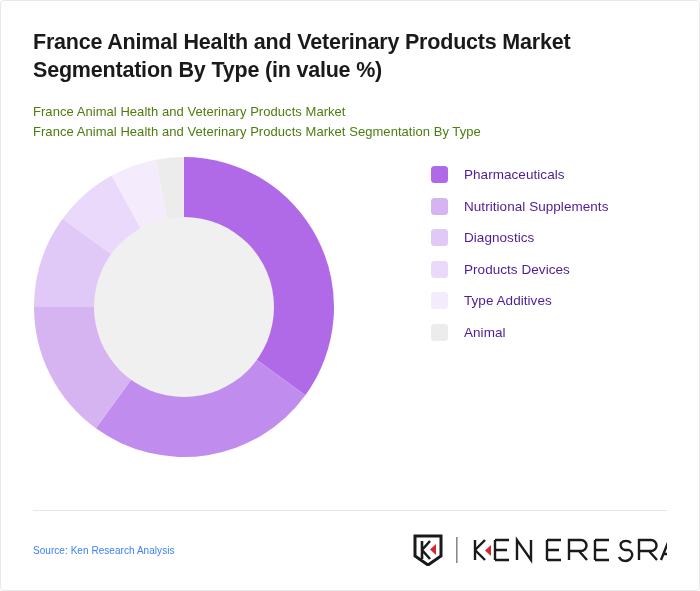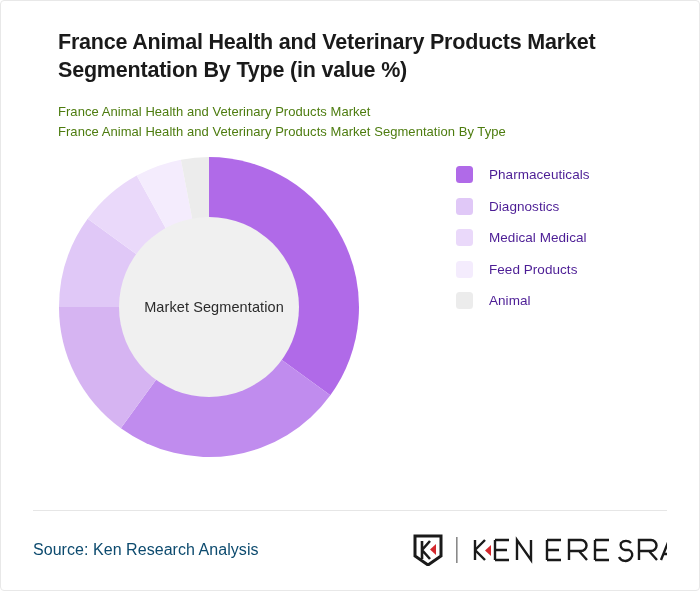--- a/index.html
+++ b/index.html
@@ -12,21 +12,20 @@
     -webkit-font-smoothing: antialiased;
   }
   .card {
     position: relative;
     width: 700px;
     height: 591px;
     background: #ffffff;
     border: 1px solid #e8e8e8;
     border-radius: 4px;
     overflow: hidden;
-    padding-left: 25px;
   }
   .header { padding: 28px 32px 0 32px; }
   .chart-title {
     font-size: 21.5px;
     font-weight: bold;
     color: #1a1a1a;
     line-height: 1.30;
     letter-spacing: -0.2px;
     max-width: 640px;
   }
@@ -101,22 +100,22 @@
     position: absolute;
     left: 32px;
     right: 32px;
     top: 529px;
     height: 40px;
     display: flex;
     align-items: center;
     justify-content: space-between;
   }
   .source-text {
-    font-size: 16px;
-    color: #0c4a6e;
+    font-size: 10px;
+    color: #3b82f6;
     letter-spacing: 0.05px;
   }
   .brand {
     display: flex;
     align-items: center;
     gap: 6px;
   }
   .brand-mark { display: block; }
   .brand-wordmark { display: block; }
 </style>
@@ -141,39 +140,42 @@
             <path d="M 165 155 L 165 5 A 150 150 0 0 1 286.35254915624216 243.16778784387094 Z" fill="#b06ae8"></path>
             <path d="M 165 155 L 286.35254915624216 243.16778784387094 A 150 150 0 0 1 76.83221215612905 276.3525491562421 Z" fill="#c08cee"></path>
             <path d="M 165 155 L 76.83221215612905 276.3525491562421 A 150 150 0 0 1 15 155.00000000000003 Z" fill="#d6b4f2"></path>
             <path d="M 165 155 L 15 155.00000000000003 A 150 150 0 0 1 43.647450843757866 66.83221215612905 Z" fill="#e0c8f7"></path>
             <path d="M 165 155 L 43.647450843757866 66.83221215612905 A 150 150 0 0 1 92.73694888474259 23.553997993420523 Z" fill="#ead9fa"></path>
             <path d="M 165 155 L 92.73694888474259 23.553997993420523 A 150 150 0 0 1 136.89280281214118 7.656912390696732 Z" fill="#f4ecfd"></path>
             <path d="M 165 155 L 136.89280281214118 7.656912390696732 A 150 150 0 0 1 164.99999999999997 5 Z" fill="#ececec"></path>
           </g>
         <circle id="donut-hole" cx="165" cy="155" r="90" fill="#f0f0f0"></circle>
       </svg>
-      <div class="donut-center-label">Market Segmentation</div>
     </div>
 
     <div class="legend" id="legend">
         <div class="legend-item">
           <span class="legend-swatch" style="background: rgb(176, 106, 232);"></span>
           <span class="legend-label">Pharmaceuticals</span>
         </div>
         <div class="legend-item">
+          <span class="legend-swatch" style="background: rgb(214, 180, 242);"></span>
+          <span class="legend-label">Nutritional Supplements</span>
+        </div>
+        <div class="legend-item">
           <span class="legend-swatch" style="background: rgb(224, 200, 247);"></span>
           <span class="legend-label">Diagnostics</span>
         </div>
         <div class="legend-item">
           <span class="legend-swatch" style="background: rgb(234, 217, 250);"></span>
-          <span class="legend-label">Medical Medical</span>
+          <span class="legend-label">Products Devices</span>
         </div>
         <div class="legend-item">
           <span class="legend-swatch" style="background: rgb(244, 236, 253);"></span>
-          <span class="legend-label">Feed Products</span>
+          <span class="legend-label">Type Additives</span>
         </div>
         <div class="legend-item">
           <span class="legend-swatch" style="background: rgb(236, 236, 236);"></span>
           <span class="legend-label">Animal</span>
         </div>
       </div>
 
   </div>
 
   <div class="divider"></div>

